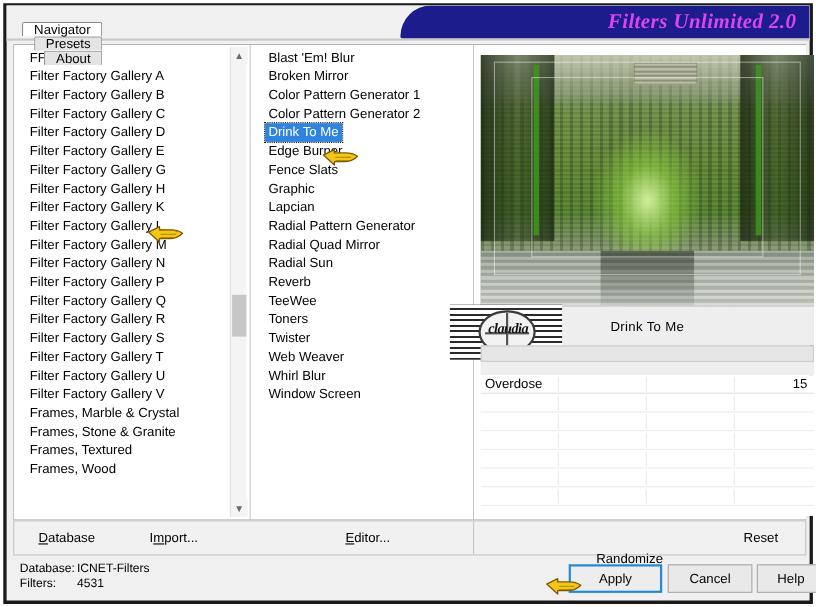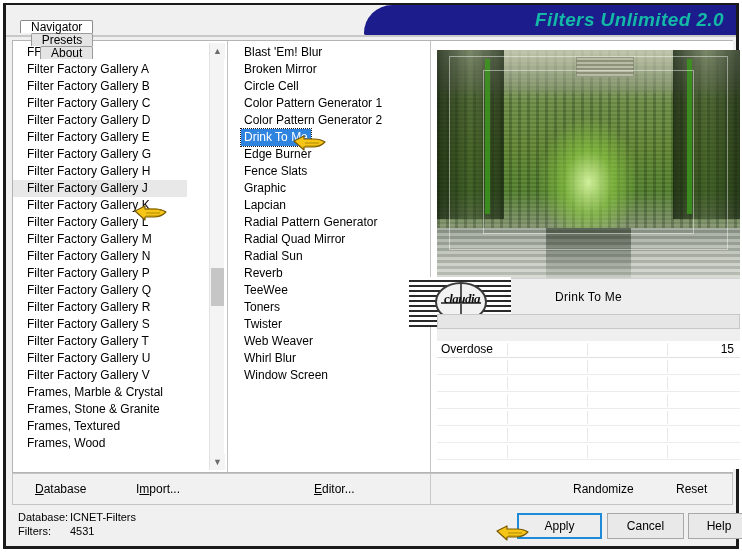--- a/index.html
+++ b/index.html
@@ -50,25 +50,25 @@
     height: 30px;
     background: #1c1c8c;
     border-top-left-radius: 30px 30px;
     border-bottom-left-radius: 2px;
     display: flex;
     align-items: center;
     justify-content: flex-end;
     padding-right: 12px;
   }
   .title-text {
-    color: #14b8a6;
+    color: #d946ef;
     font-size: 19px;
     font-weight: bold;
     font-style: italic;
-    font-family: Liberation Sans, sans-serif;
+    font-family: Liberation Serif, serif;
     letter-spacing: 0.4px;
     white-space: nowrap;
   }
   .title-underline {
     position: absolute;
     left: 0;
     top: 30px;
     width: 730px;
     height: 2px;
     background: #c8c8c8;
@@ -558,21 +558,20 @@
       <div class="cat-list">
         <div class="cat-items" id="cat-items">
             <div class="cat-item"><span>FFG???</span></div>
             <div class="cat-item"><span>Filter Factory Gallery A</span></div>
             <div class="cat-item"><span>Filter Factory Gallery B</span></div>
             <div class="cat-item"><span>Filter Factory Gallery C</span></div>
             <div class="cat-item"><span>Filter Factory Gallery D</span></div>
             <div class="cat-item"><span>Filter Factory Gallery E</span></div>
             <div class="cat-item"><span>Filter Factory Gallery G</span></div>
             <div class="cat-item"><span>Filter Factory Gallery H</span></div>
-            <div class="cat-item softsel"><span>Filter Factory Gallery J</span></div>
             <div class="cat-item"><span>Filter Factory Gallery K</span></div>
             <div class="cat-item"><span>Filter Factory Gallery L</span></div>
             <div class="cat-item"><span>Filter Factory Gallery M</span></div>
             <div class="cat-item"><span>Filter Factory Gallery N</span></div>
             <div class="cat-item"><span>Filter Factory Gallery P</span></div>
             <div class="cat-item"><span>Filter Factory Gallery Q</span></div>
             <div class="cat-item"><span>Filter Factory Gallery R</span></div>
             <div class="cat-item"><span>Filter Factory Gallery S</span></div>
             <div class="cat-item"><span>Filter Factory Gallery T</span></div>
             <div class="cat-item"><span>Filter Factory Gallery U</span></div>
@@ -592,21 +591,20 @@
           </div>
         </div>
       </div>
 
       <div class="list-divider"></div>
 
       <div class="filter-list">
         <div class="filter-items" id="filter-items">
             <div class="filter-item"><span>Blast 'Em! Blur</span></div>
             <div class="filter-item"><span>Broken Mirror</span></div>
-            <div class="filter-item"><span>Circle Cell</span></div>
             <div class="filter-item"><span>Color Pattern Generator 1</span></div>
             <div class="filter-item"><span>Color Pattern Generator 2</span></div>
             <div class="filter-item"><span class="sel-box">Drink To Me</span></div>
             <div class="filter-item"><span>Edge Burner</span></div>
             <div class="filter-item"><span>Fence Slats</span></div>
             <div class="filter-item"><span>Graphic</span></div>
             <div class="filter-item"><span>Lapcian</span></div>
             <div class="filter-item"><span>Radial Pattern Generator</span></div>
             <div class="filter-item"><span>Radial Quad Mirror</span></div>
             <div class="filter-item"><span>Radial Sun</span></div>
@@ -709,21 +707,21 @@
       <div class="action-btn" style="left:22px;">
         <span class="acc">D</span><span>atabase</span>
       </div>
       <div class="action-btn" style="left:123px;">
         <span>I</span><span class="acc">m</span><span>port...</span>
       </div>
       <div class="action-btn" style="left:301px;">
         <span class="acc">E</span><span>ditor...</span>
       </div>
       <div class="action-sep"></div>
-      <div class="action-btn" style="left:560px;">
+      <div class="action-btn" style="left:529px;margin-top:19px;">
         <span>Randomize</span>
       </div>
       <div class="action-btn" style="left:663px;">
         <span>Reset</span>
       </div>
     </div>
 
     <div class="status-area">
       <div class="status-line l1">
         <span class="lbl">Database:</span><span>ICNET-Filters</span>

